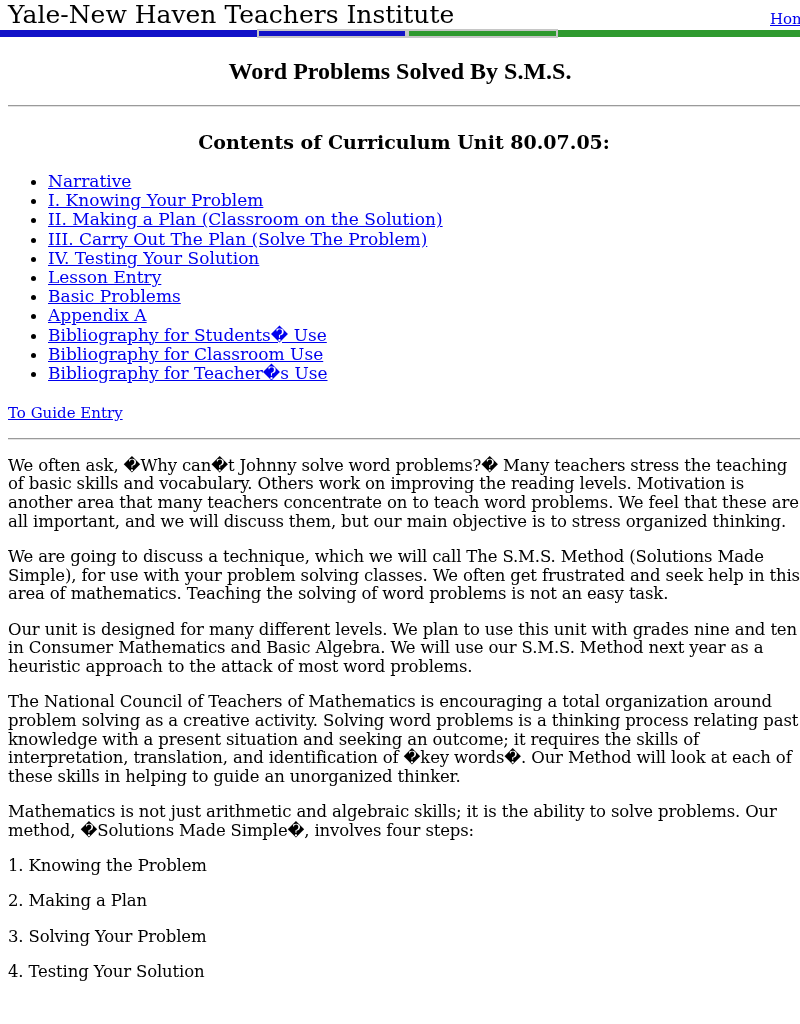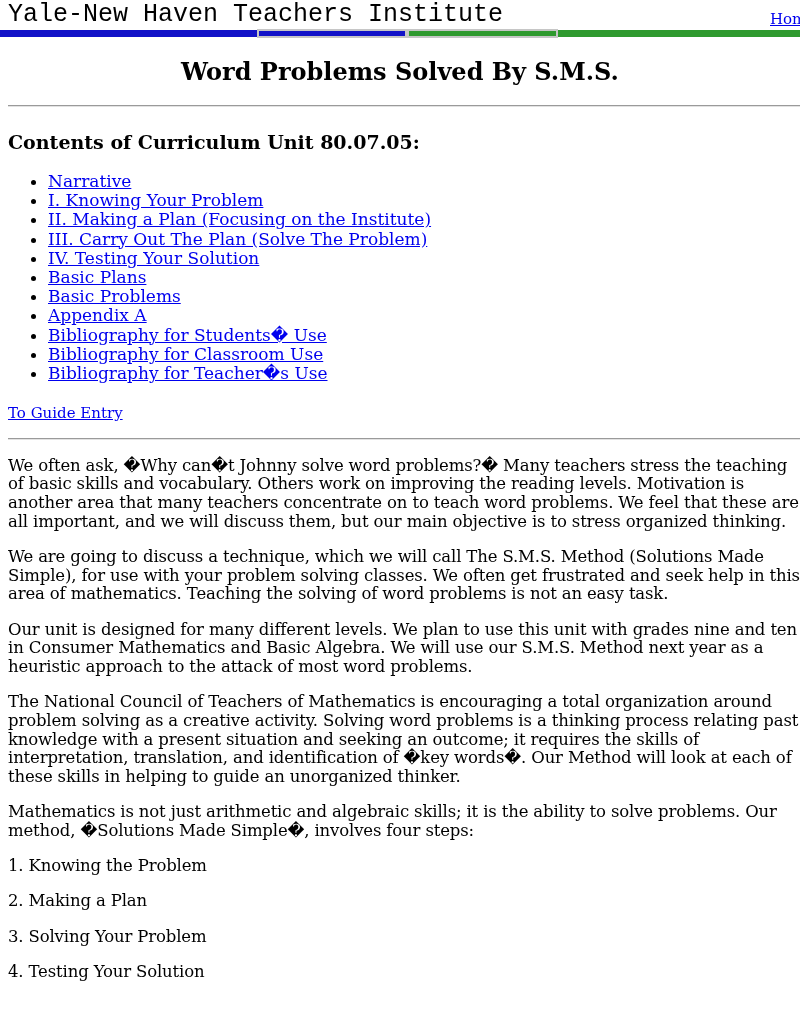--- a/index.html
+++ b/index.html
@@ -24,21 +24,20 @@
     cursor: pointer;
   }
 
   
   .site-title {
     margin: 2px 0 0 8px;
     font-size: 25px;
     line-height: 25px;
     font-weight: normal;
     white-space: nowrap;
-    font-family: Liberation Mono, monospace;
   }
   .home-link {
     position: absolute;
     top: 11px;
     left: 770px;
     font-size: 15px;
     line-height: 16px;
     white-space: nowrap;
   }
   .bar {
@@ -58,20 +57,21 @@
   .seg3 { width: 151px; }
   .seg4 { flex: 1; }
 
   
   .unit-title {
     margin: 20px 0 0 0;
     text-align: center;
     font-size: 24px;
     line-height: 27px;
     font-weight: bold;
+    font-family: Liberation Serif, serif;
   }
   .byline {
     margin-top: 20px;
     text-align: center;
     font-size: 18.5px;
     line-height: 21px;
   }
 
   
   hr {
@@ -84,20 +84,21 @@
   }
   .hr1 { margin-top: 13px; }
   .hr2 { margin-top: 14px; }
 
   
   .contents-heading {
     margin: 24px 0 0 8px;
     font-size: 19px;
     line-height: 22px;
     font-weight: bold;
+    text-align: center;
   }
   ul.contents-list {
     margin: 19px 0 0 8px;
     padding-left: 40px;
   }
   ul.contents-list li {
     font-size: 17px;
     line-height: 19.2px;
   }
   .guide-entry {
@@ -138,24 +139,24 @@
 <div class="byline">
 </div>
 
 <hr class="hr1">
 
 <div class="contents-heading">Contents of Curriculum Unit 80.07.05:</div>
 
 <ul class="contents-list" id="contents-list">
     <li><a href="#">Narrative</a></li>
     <li><a href="#">I. Knowing Your Problem</a></li>
-    <li><a href="#">II. Making a Plan (Focusing on the Institute)</a></li>
+    <li><a href="#">II. Making a Plan (Classroom on the Solution)</a></li>
     <li><a href="#">III. Carry Out The Plan (Solve The Problem)</a></li>
     <li><a href="#">IV. Testing Your Solution</a></li>
-    <li><a href="#">Basic Plans</a></li>
+    <li><a href="#">Lesson Entry</a></li>
     <li><a href="#">Basic Problems</a></li>
     <li><a href="#">Appendix A</a></li>
     <li><a href="#">Bibliography for Students� Use</a></li>
     <li><a href="#">Bibliography for Classroom Use</a></li>
     <li><a href="#">Bibliography for Teacher�s Use</a></li>
   </ul>
 
 <div class="guide-entry">
   <a href="#">To Guide Entry</a>
 </div>

